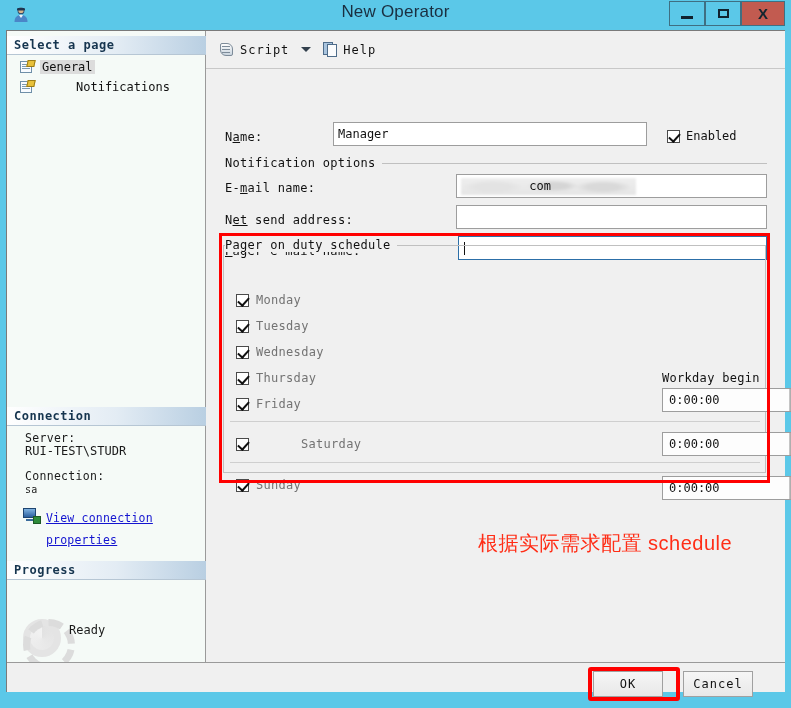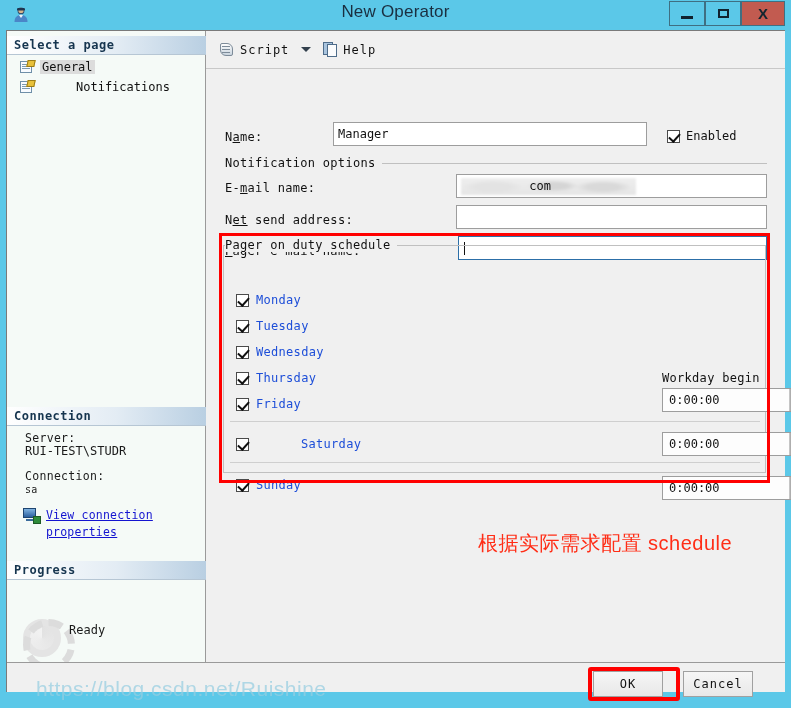--- a/index.html
+++ b/index.html
@@ -132,21 +132,21 @@
   #viewconn .vc-icon .base {
     position:absolute; left:3px; top:11px; width:8px; height:2px; background:#3a6b9c;
   }
   #viewconn .vc-icon .plug {
     position:absolute; right:0px; bottom:0px; width:8px; height:8px;
     background:#2e8b3a; border:1px solid #1d5a25;
   }
   #viewconn .vc-link {
     margin-left: 5px; width: 120px;
     font-size: 11.5px; color: #1414d0;
-    text-decoration: underline; line-height: 17px;
+    text-decoration: underline; line-height: 22px;
     letter-spacing: 0.2px;
   }
 
   #spinner {
     position: absolute; left: 16px; top: 588px;
     width: 38px; height: 38px; border-radius: 50%;
     background: conic-gradient(#e2e2e2 0deg, #f2f2f2 360deg);
     border: 7px solid #e4e4e4;
   }
   #spinner::after{
@@ -275,21 +275,21 @@
   #sched-rule-l {
     position:absolute; left:17px; top:214px; width:3px;
     border-top:1px solid #c0c0c0;
   }
   #sched-rule-r {
     position:absolute; left:159px; top:214px; width:401px;
     border-top:1px solid #c0c0c0;
   }
 
   .daybox { position: absolute; display:flex; align-items:center; }
-  .day-lbl { font-size: 12px; color:#1d4ed8; margin-left: 7px; letter-spacing: 0.3px; }
+  .day-lbl { font-size: 12px; color:#737373; margin-left: 7px; letter-spacing: 0.3px; }
 
   #day-mon { left: 30px; top: 262px; }
   #day-tue { left: 30px; top: 288px; }
   #day-wed { left: 30px; top: 314px; }
   #day-thu { left: 30px; top: 340px; align-items: center; }
   #day-fri { left: 30px; top: 366px; }
   #day-sat { left: 30px; top: 406px; gap: 45px; }
   #day-sun { left: 30px; top: 447px; }
 
   .sep {
@@ -573,14 +573,13 @@
       <div id="annotation">根据实际需求配置 schedule</div>
     </div>
 
     <div id="buttonbar">
       <div class="dlgbtn" id="btn-ok">OK</div>
       <div class="dlgbtn" id="btn-cancel">Cancel</div>
       <div id="ok-ring"></div>
     </div>
   </div>
 
-  <div id="watermark">https://blog.csdn.net/Ruishine</div>
 </div>
 
 </body></html>

